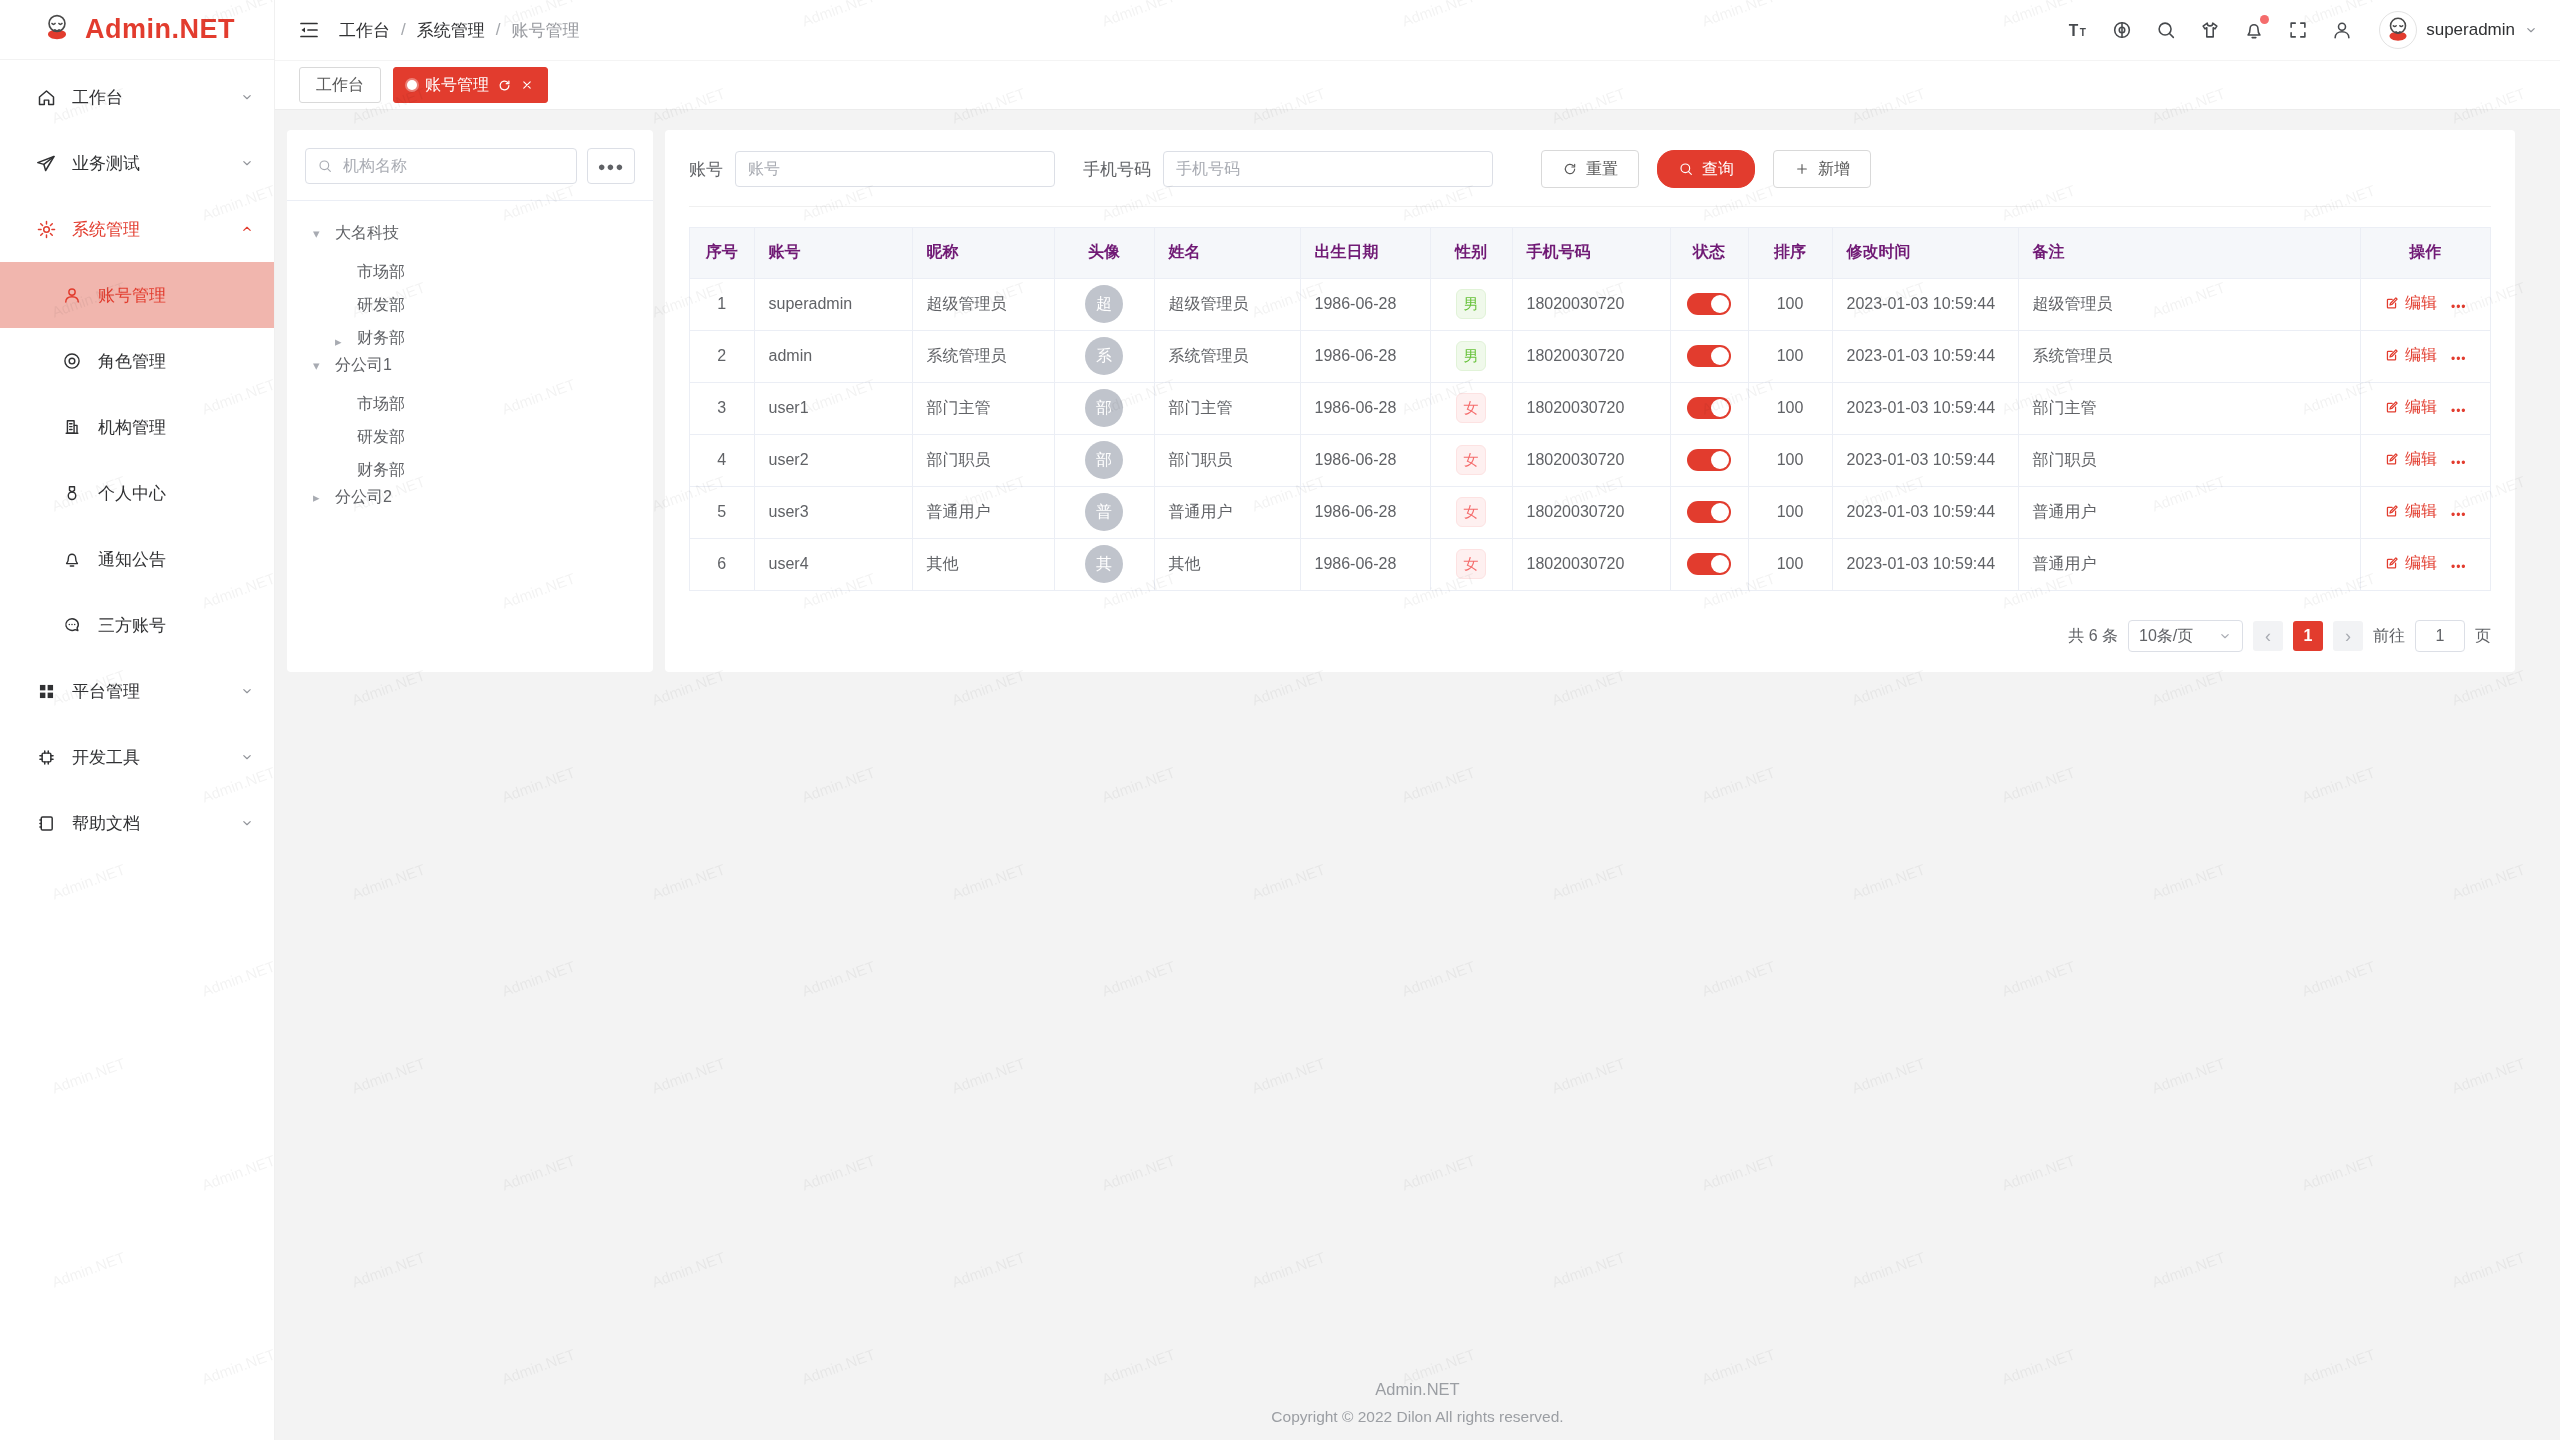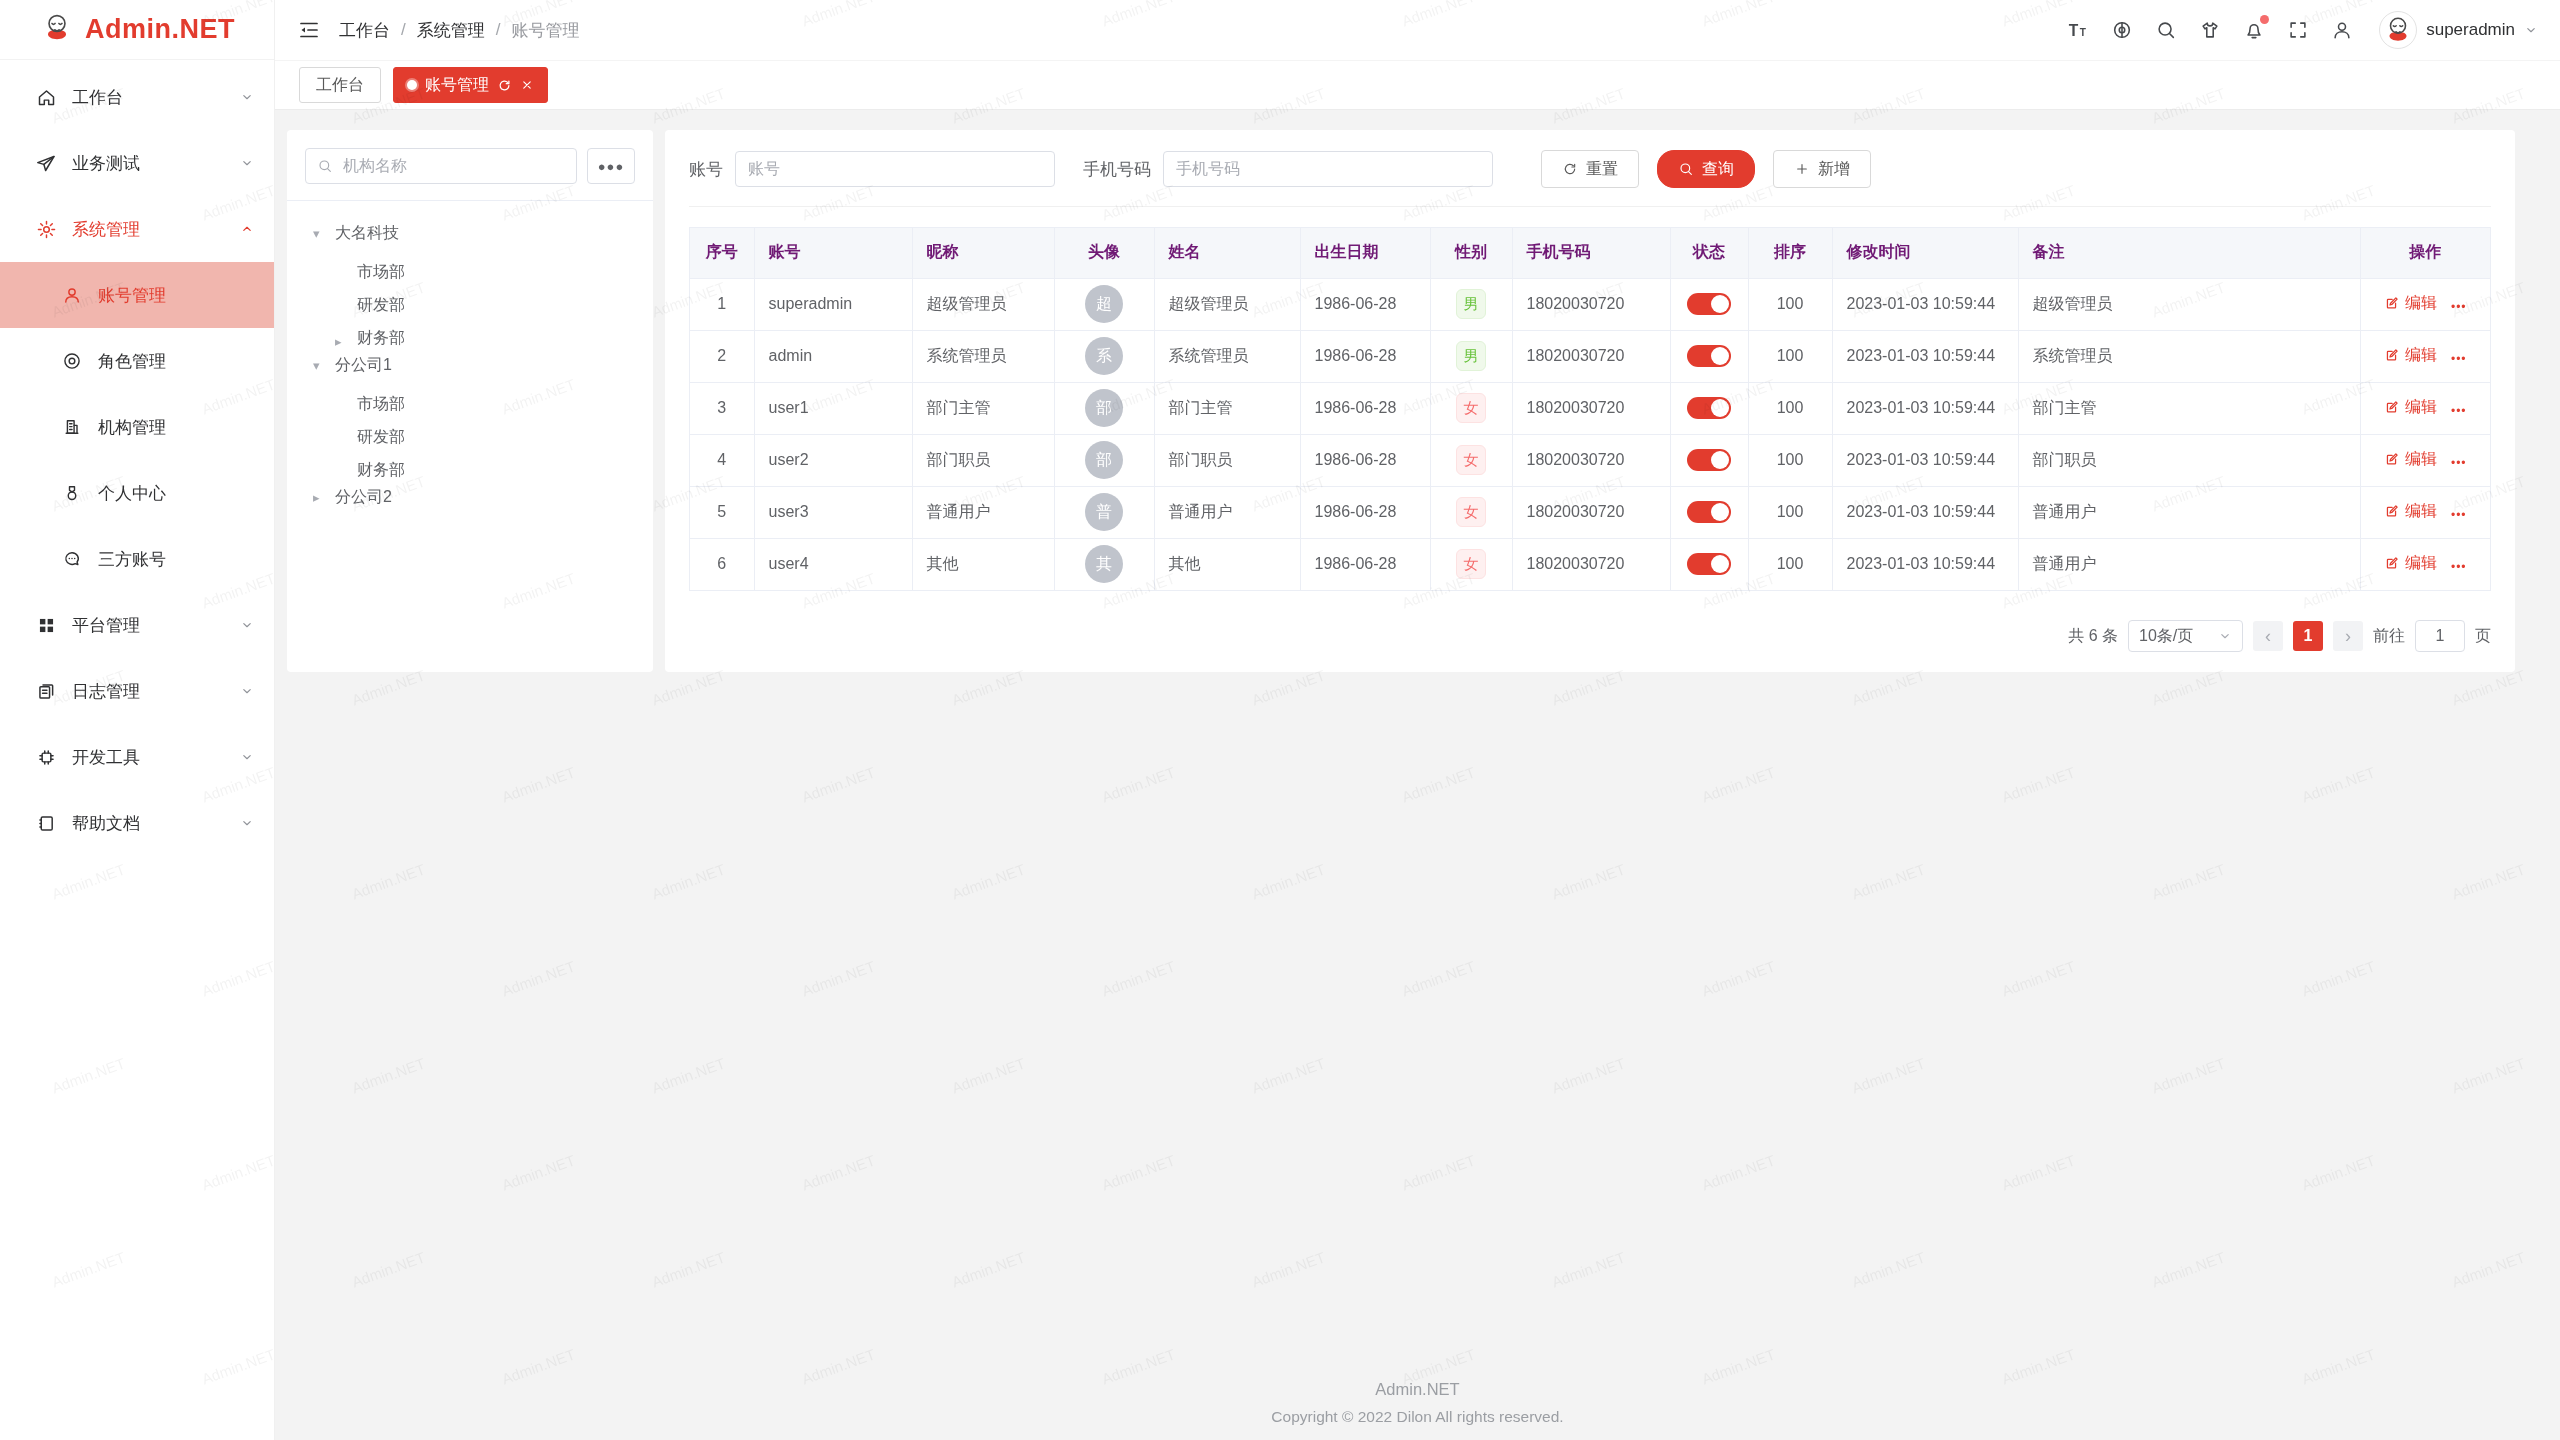--- a/index.html
+++ b/index.html
@@ -321,52 +321,47 @@
           <svg width="20" height="20" viewBox="0 0 24 24" fill="none" stroke="currentColor" stroke-width="1.7" stroke-linecap="round" stroke-linejoin="round">
             <path d="M9 4.5h6v4.3l-3 1.9-3-1.9z"></path>
             <circle cx="12" cy="15.3" r="4.5"></circle>
           </svg>
         </span>
         <span>个人中心</span>
       </div>
       <div class="menu-item sub-item">
         <span class="mi-icon">
           <svg width="20" height="20" viewBox="0 0 24 24" fill="none" stroke="currentColor" stroke-width="1.7" stroke-linecap="round" stroke-linejoin="round">
+            <path d="M5.5 17.5c1.8-1.8 2.2-4.6 2.2-7a4.3 4.3 0 0 1 8.6 0c0 2.4.4 5.2 2.2 7z"></path>
+            <path d="M10 20.3h4"></path>
+          </svg>
+        </span>
+        <span>通知公告</span>
+      </div>
+      <div class="menu-item sub-item">
+        <span class="mi-icon">
+          <svg width="20" height="20" viewBox="0 0 24 24" fill="none" stroke="currentColor" stroke-width="1.7" stroke-linecap="round" stroke-linejoin="round">
             <path d="M12 4.5a7.5 7 0 1 0 3.8 13.1l3.2 1-.9-3A7.5 7 0 0 0 12 4.5z"></path>
             <circle cx="8.8" cy="11.5" r=".9" fill="currentColor" stroke="none"></circle>
             <circle cx="12" cy="11.5" r=".9" fill="currentColor" stroke="none"></circle>
             <circle cx="15.2" cy="11.5" r=".9" fill="currentColor" stroke="none"></circle>
           </svg>
         </span>
         <span>三方账号</span>
       </div>
       <div class="menu-item">
         <span class="mi-icon">
           <svg width="21" height="21" viewBox="0 0 24 24" fill="none" stroke="currentColor" stroke-width="1.7" stroke-linecap="round" stroke-linejoin="round">
             <rect x="4.5" y="4.5" width="6.2" height="6.2" fill="currentColor" stroke="none"></rect>
             <rect x="13.3" y="4.5" width="6.2" height="6.2" fill="currentColor" stroke="none"></rect>
             <rect x="4.5" y="13.3" width="6.2" height="6.2" fill="currentColor" stroke="none"></rect>
             <rect x="13.3" y="13.3" width="6.2" height="6.2" fill="currentColor" stroke="none"></rect>
           </svg>
         </span>
         <span>平台管理</span>
-        <span class="chev">
-          <svg width="14" height="14" viewBox="0 0 24 24" fill="none" stroke="currentColor" stroke-width="2" stroke-linecap="round" stroke-linejoin="round">
-            <path d="M6.5 9.5 12 15l5.5-5.5"></path>
-          </svg>
-        </span>
-      </div>
-      <div class="menu-item">
-        <span class="mi-icon">
-          <svg width="21" height="21" viewBox="0 0 24 24" fill="none" stroke="currentColor" stroke-width="1.7" stroke-linecap="round" stroke-linejoin="round">
-            <rect x="4.5" y="6.5" width="11" height="13" rx="1"></rect>
-            <path d="M8 4.5h10a1 1 0 0 1 1 1V16M7.5 10.5h5M7.5 14h5"></path>
-          </svg>
-        </span>
-        <span>日志管理</span>
         <span class="chev">
           <svg width="14" height="14" viewBox="0 0 24 24" fill="none" stroke="currentColor" stroke-width="2" stroke-linecap="round" stroke-linejoin="round">
             <path d="M6.5 9.5 12 15l5.5-5.5"></path>
           </svg>
         </span>
       </div>
       <div class="menu-item">
         <span class="mi-icon">
           <svg width="21" height="21" viewBox="0 0 24 24" fill="none" stroke="currentColor" stroke-width="1.7" stroke-linecap="round" stroke-linejoin="round">
             <rect x="7" y="7" width="10" height="10" rx="1.5"></rect>

